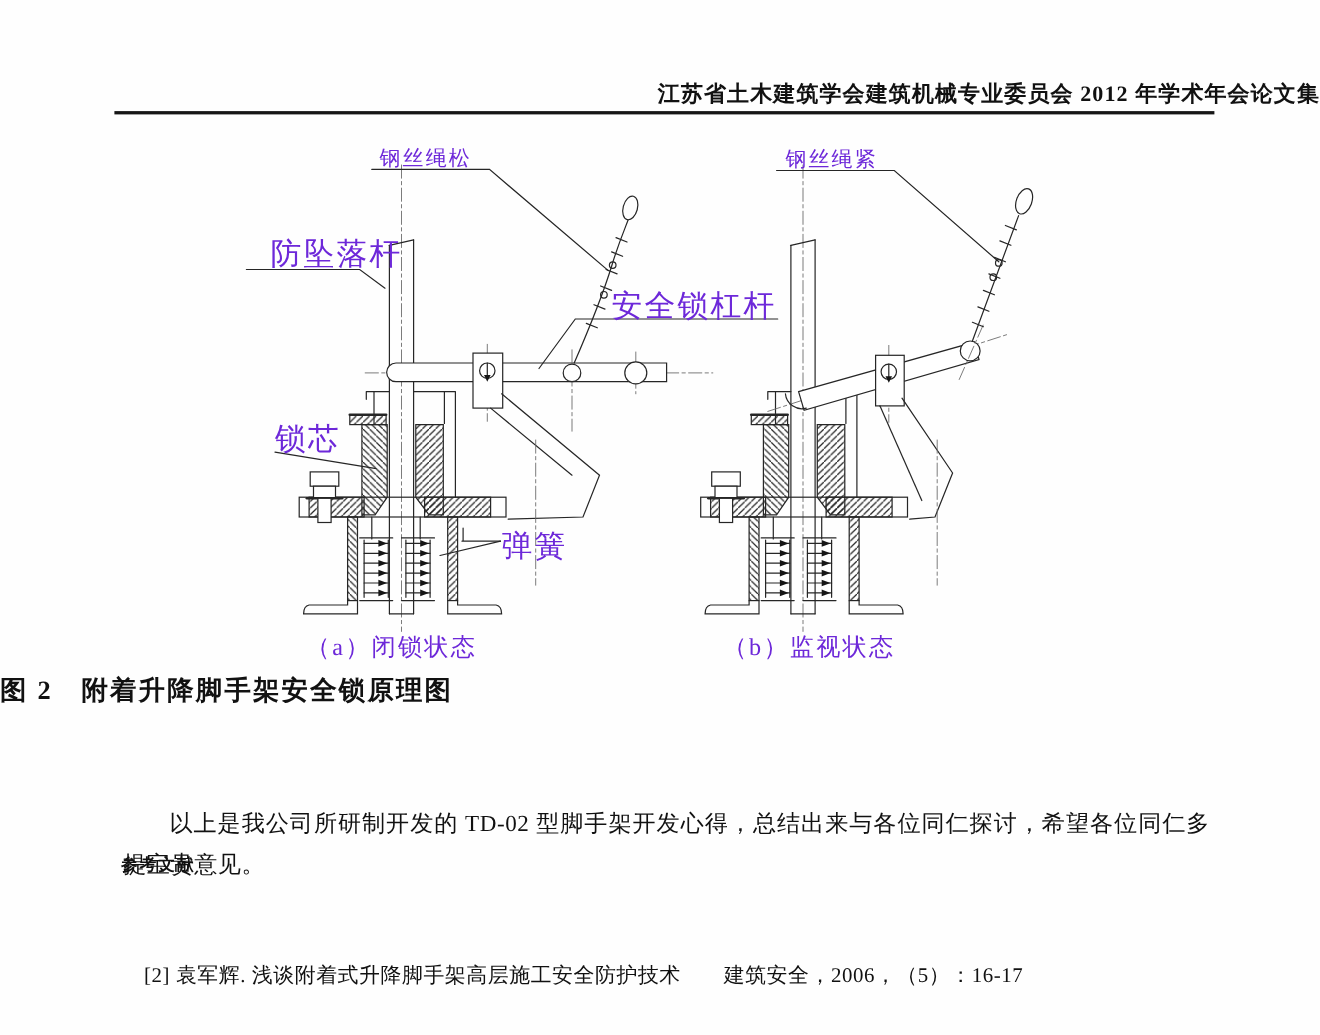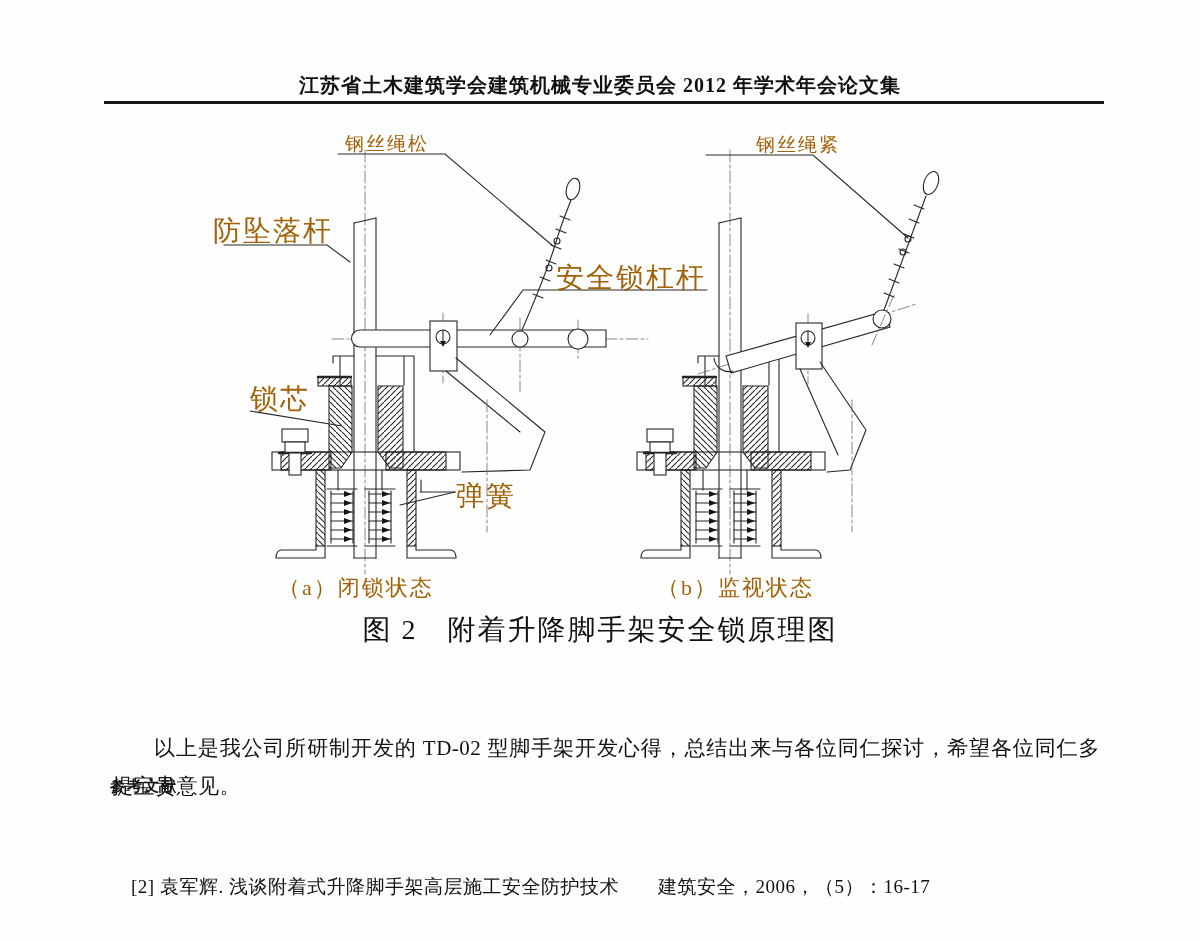--- a/index.html
+++ b/index.html
@@ -1,23 +1,23 @@
 <!DOCTYPE html>
 <html><head>
 <meta charset="utf-8">
 <style>
   html,body{margin:0;padding:0;background:#ffffff;}
   .page{position:relative;width:1200px;height:941px;background:#fefefe;overflow:hidden;
         font-family:"Liberation Serif","DejaVu Serif",serif;color:#111;}
-  .hdr{position:absolute;left:0;right:0;top:72px;text-align:center;
+  .hdr{position:absolute;left:0;right:0;top:72px;text-align:right;
        font-size:20px;font-weight:bold;letter-spacing:1px;}
   .hdr-rule{position:absolute;left:104px;width:1000px;top:101px;height:3px;background:#161616;}
-  .lbl{position:absolute;white-space:nowrap;letter-spacing:2px;color:#a16207;}
-  .figcap{position:absolute;left:0;right:0;top:611px;text-align:center;
-          font-size:28px;font-weight:normal;letter-spacing:2px;}
+  .lbl{position:absolute;white-space:nowrap;letter-spacing:2px;color:#6d28d9;}
+  .figcap{position:absolute;left:0;right:0;top:611px;
+          font-size:24px;font-weight:bold;letter-spacing:2px;}
   .para{position:absolute;left:112px;width:988px;top:701px;font-size:21px;line-height:38px;
         text-indent:2em;text-align:justify;letter-spacing:0.5px;margin-top:28px;}
   .ref-head{position:absolute;left:110px;top:777px;font-size:15px;font-weight:bold;
             font-family:Liberation Sans, sans-serif;letter-spacing:2px;}
   .ref-item{position:absolute;left:110px;font-size:19px;white-space:nowrap;letter-spacing:0.5px;}
   .ref-1{top:844px;} .ref-2{top:874px;margin-left:21px;}
   
   .diagram{position:absolute;left:100px;top:115px;width:1010px;height:500px;}
   svg line,svg path,svg rect,svg circle,svg ellipse,svg polyline,svg polygon{
       stroke:#262626;stroke-width:1.1;fill:none;stroke-linecap:round;}
@@ -176,22 +176,22 @@
       <line x1="914" y1="205" x2="924" y2="209"></line>
       <circle cx="903" cy="252" r="3"></circle>
       <circle cx="908" cy="239" r="3"></circle>
       <ellipse cx="931" cy="183" rx="7" ry="12" transform="rotate(20 931 183)"></ellipse>
 
       <path d="M706,155 H813 L908,238"></path>
     </g>
   </svg>
 
   <div class="lbl" style="left:345px;top:131px;font-size:19px">钢丝绳松</div>
-  <div class="lbl" style="left:756px;top:132px;font-size:19px">钢丝绳紧</div>
-  <div class="lbl" style="left:213px;top:212px;font-size:28px">防坠落杆</div>
+  <div class="lbl" style="left:714px;top:132px;font-size:19px">钢丝绳紧</div>
+  <div class="lbl" style="left:246px;top:212px;font-size:28px">防坠落杆</div>
   <div class="lbl" style="left:556px;top:259px;font-size:28px">安全锁杠杆</div>
   <div class="lbl" style="left:250px;top:380px;font-size:28px">锁芯</div>
   <div class="lbl" style="left:456px;top:477px;font-size:28px">弹簧</div>
 
   <div class="lbl" style="left:657px;top:573px;font-size:22px">（b）监视状态</div>
   <div class="lbl" style="left:278px;top:573px;font-size:22px">（a）闭锁状态</div>
 
   <div class="figcap">图 2　附着升降脚手架安全锁原理图</div>
 
   <div class="para">以上是我公司所研制开发的 TD-02 型脚手架开发心得，总结出来与各位同仁探讨，希望各位同仁多提宝贵意见。</div>

